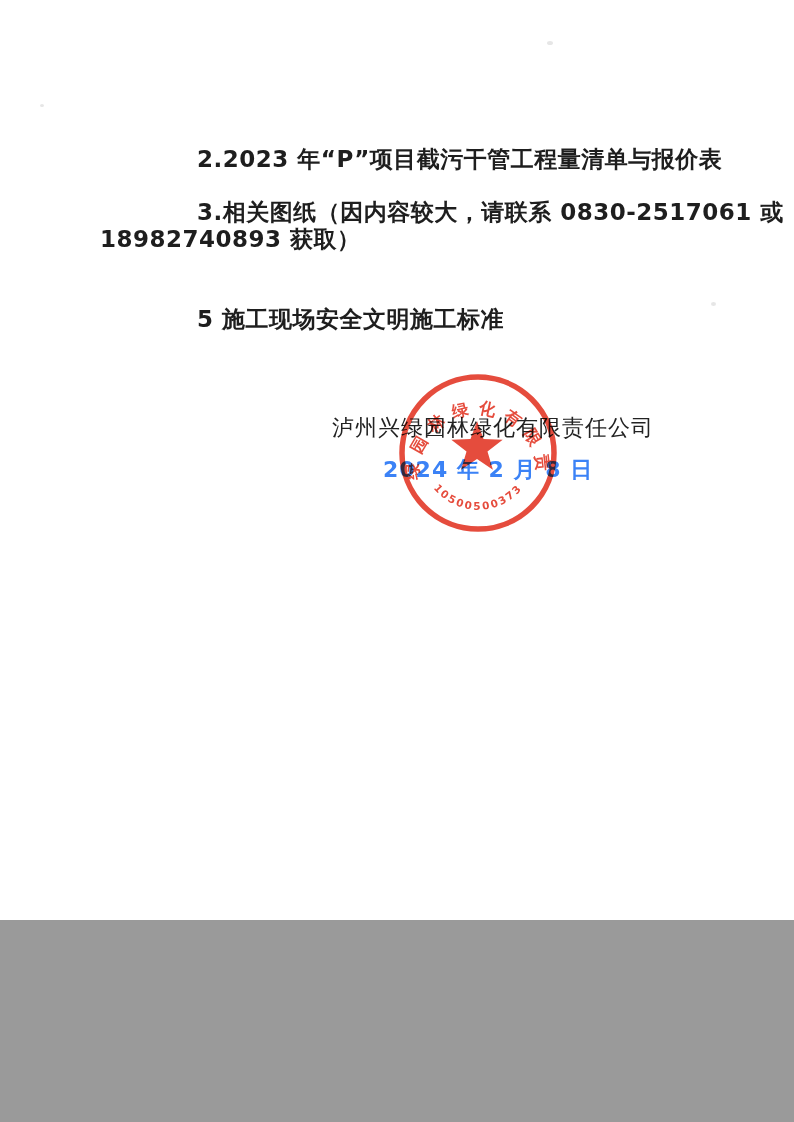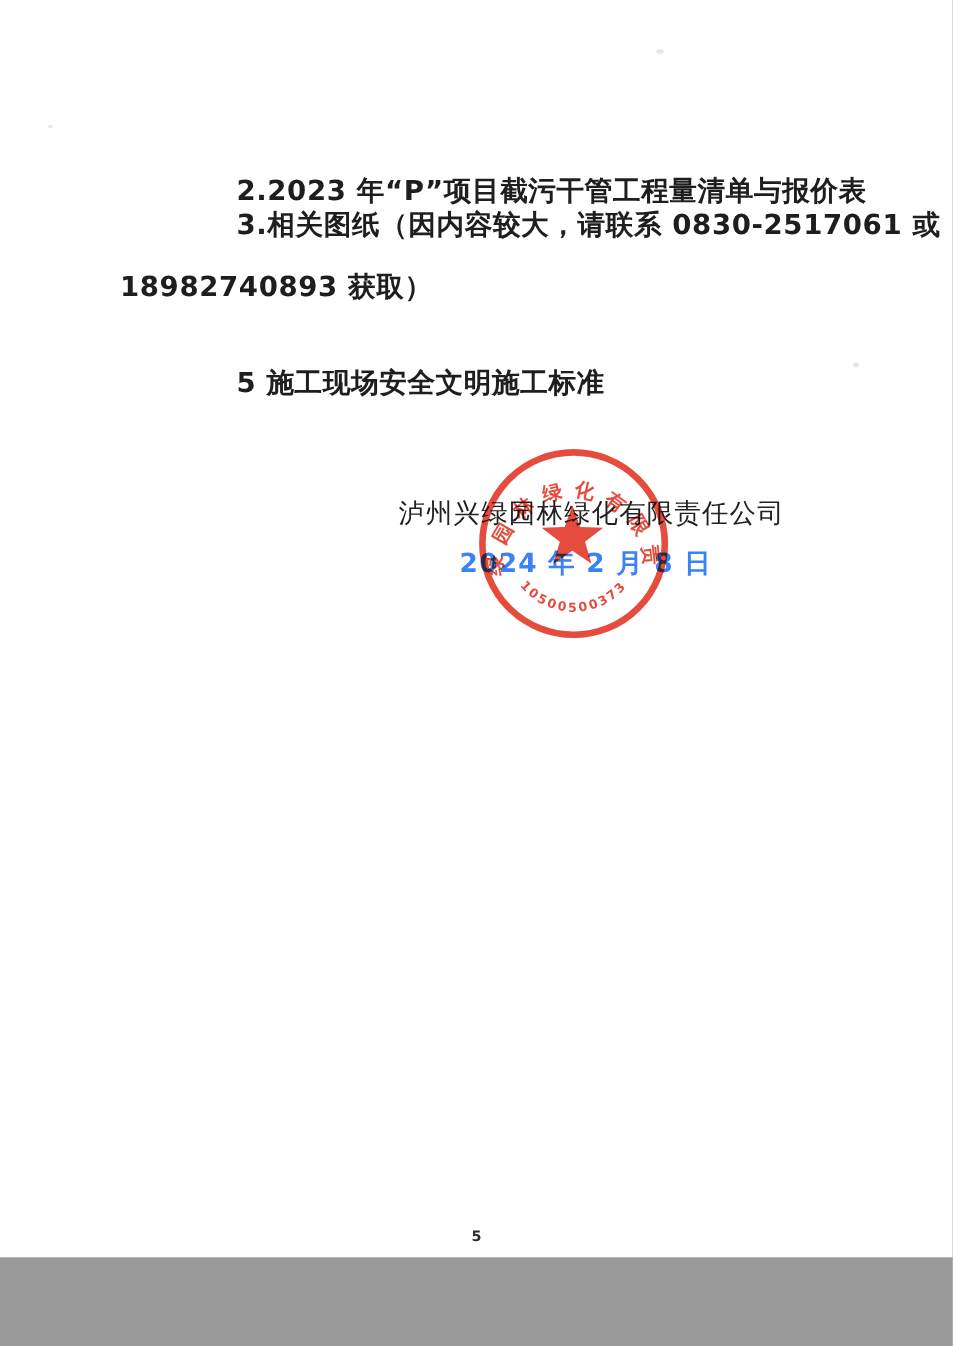--- a/index.html
+++ b/index.html
@@ -3,37 +3,37 @@
 <meta charset="utf-8">
 <style>
   html, body {
     margin: 0;
     padding: 0;
     background: #9a9a9a;
   }
   .page {
     position: relative;
     width: 794px;
-    height: 1048px;
+    height: 920px;
     margin: 0 auto;
     background: #ffffff;
     font-family: "DejaVu Sans", "Liberation Sans", sans-serif;
     color: #1f1f1f;
     overflow: hidden;
   }
   .doc-line {
     position: absolute;
     font-size: 23px;
     font-weight: 600;
     letter-spacing: 0.5px;
     white-space: nowrap;
     color: #1e1e1e;
   }
   .l1 { left: 197px; top: 144px; }
-  .l2 { left: 197px; top: 172px; }
+  .l2 { left: 197px; top: 197px; }
   .l3 { left: 100px; top: 224px; }
   .l4 { left: 197px; top: 263px; }
   .l5 { left: 197px; top: 304px; }
 
   .sig-company {
     position: absolute;
     left: 332px; top: 413px;
     font-size: 22px;
     font-weight: 400;
     letter-spacing: 1px;

